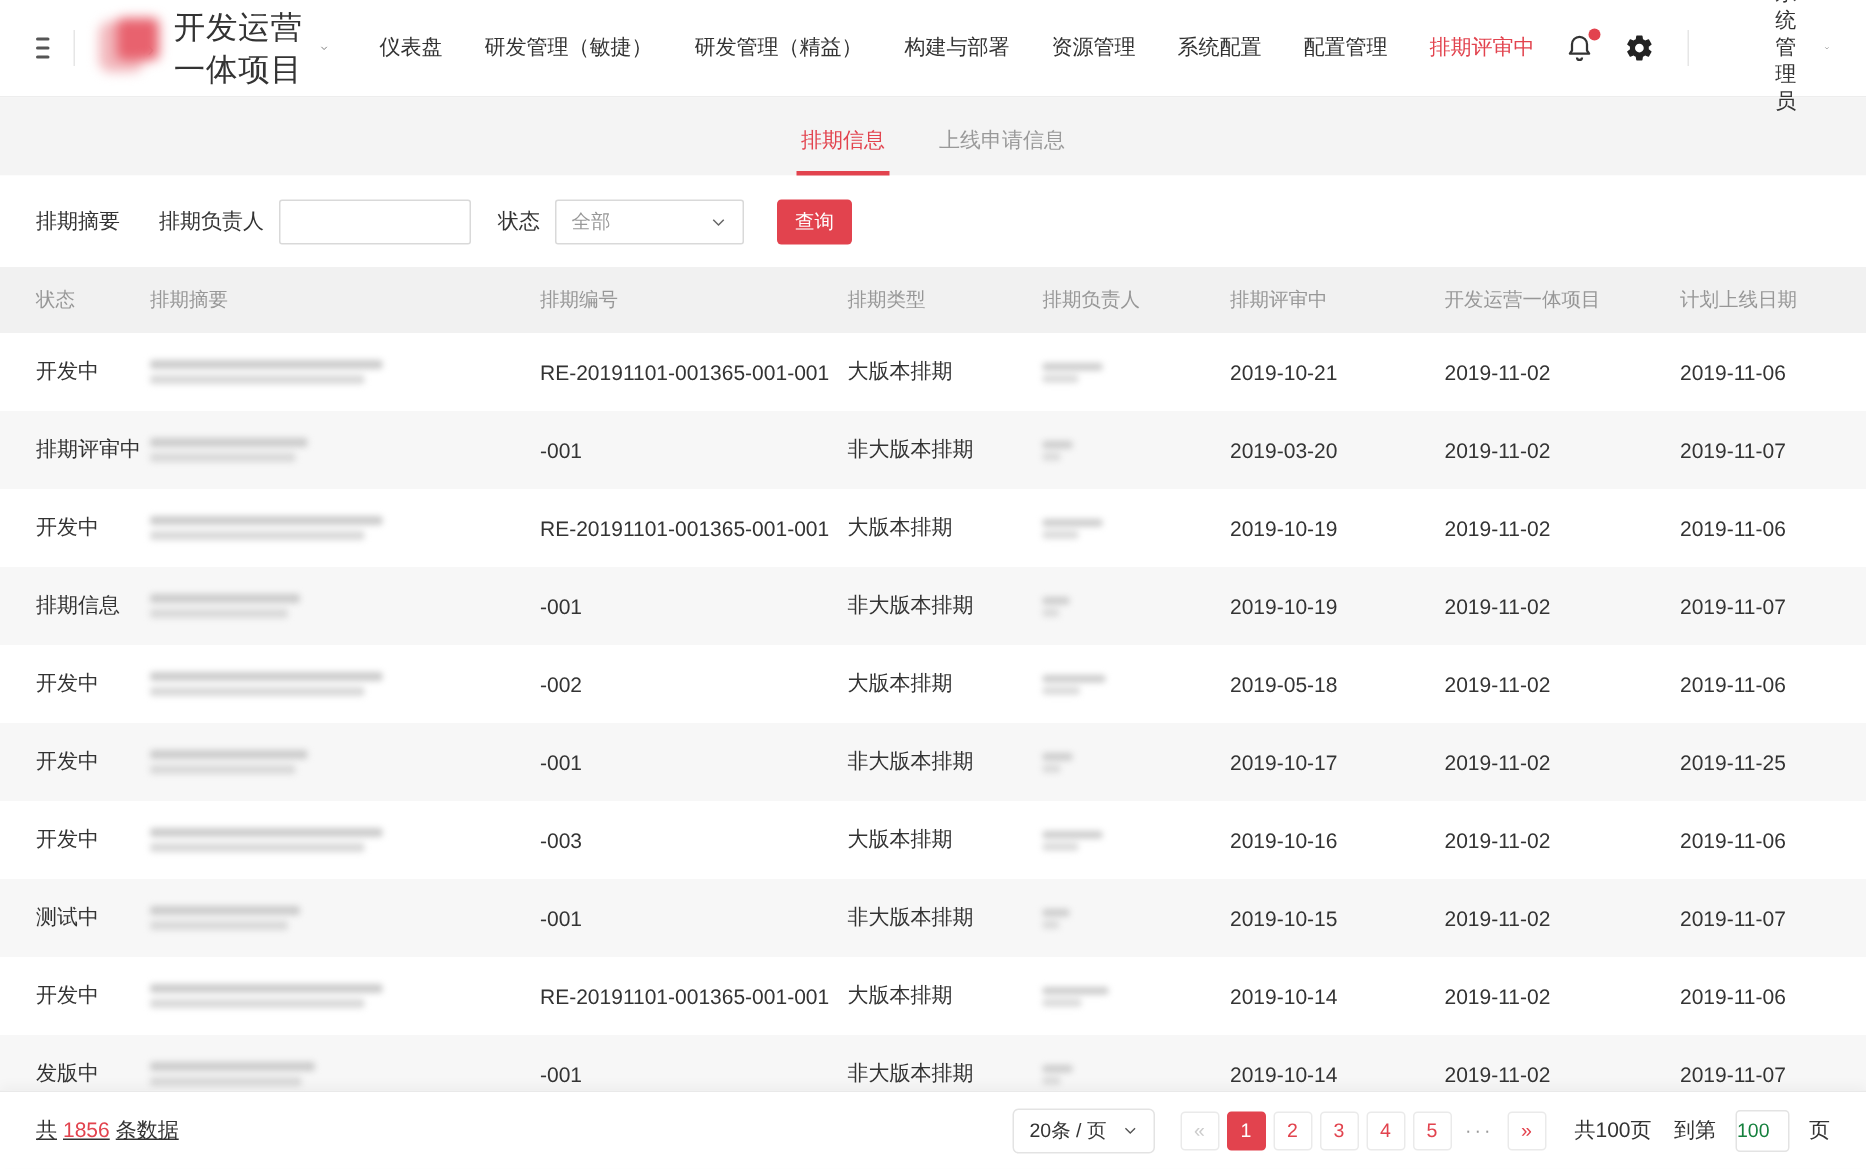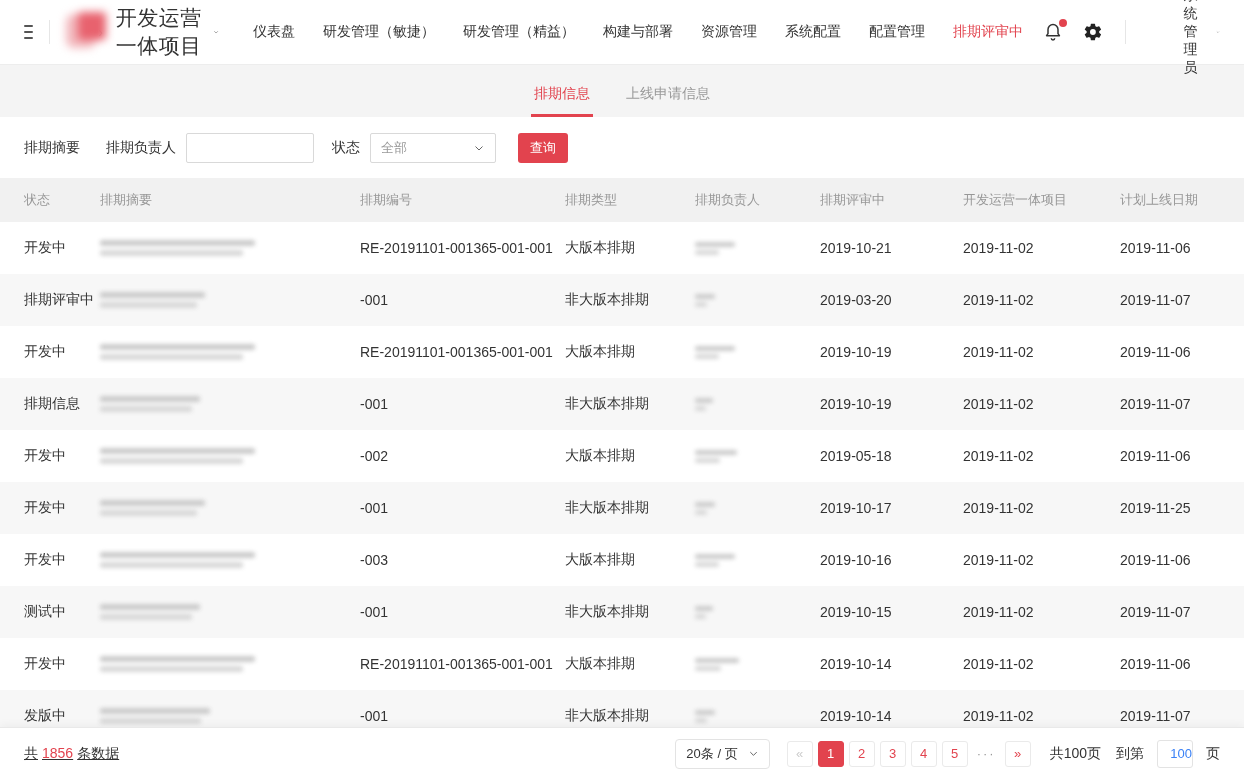--- a/index.html
+++ b/index.html
@@ -60,21 +60,21 @@
   .total { color:#333;text-decoration:underline; }
   .total .red { color:#e2434e; margin:0 4px; }
   .pager { margin-left:auto; display:flex; align-items:center; gap:5px; }
   .page-size { height:30px; border:1px solid #e3e3e3; border-radius:4px; padding:0 10px; display:flex; align-items:center; gap:10px; font-size:13px; color:#333; cursor:pointer; margin-right:12px; }
   .pg { min-width:26px; height:26px; border:1px solid #eaeaea; border-radius:3px; background:#fff; display:flex; align-items:center; justify-content:center; font-size:13px; color:#e2434e; cursor:pointer; padding:0 4px; }
   .pg.disabled { color:#ccc; cursor:default; }
   .pg.active { background:#e2434e; border-color:#e2434e; color:#fff; }
   .pg-ellipsis { color:#999; font-size:13px; padding:0 4px; letter-spacing:2px; }
   .pages-total { margin-left:14px; }
   .goto-label { margin-left:10px; }
-  .goto-input { width:36px; height:28px; border:1px solid #e3e3e3; border-radius:3px; text-align:right; color:#3b82f6; font-size:13px; margin:0 8px; outline:none; font-family:inherit; }
+  .goto-input { width:36px; height:28px; border:1px solid #e3e3e3; border-radius:3px; text-align:left; color:#15803d; font-size:13px; margin:0 8px; outline:none; font-family:inherit; }
 </style>
 </head>
 <body>
 
 <div class="app-header">
   <div class="hamburger">
       <span></span>
       <span></span>
       <span></span>
     </div>

